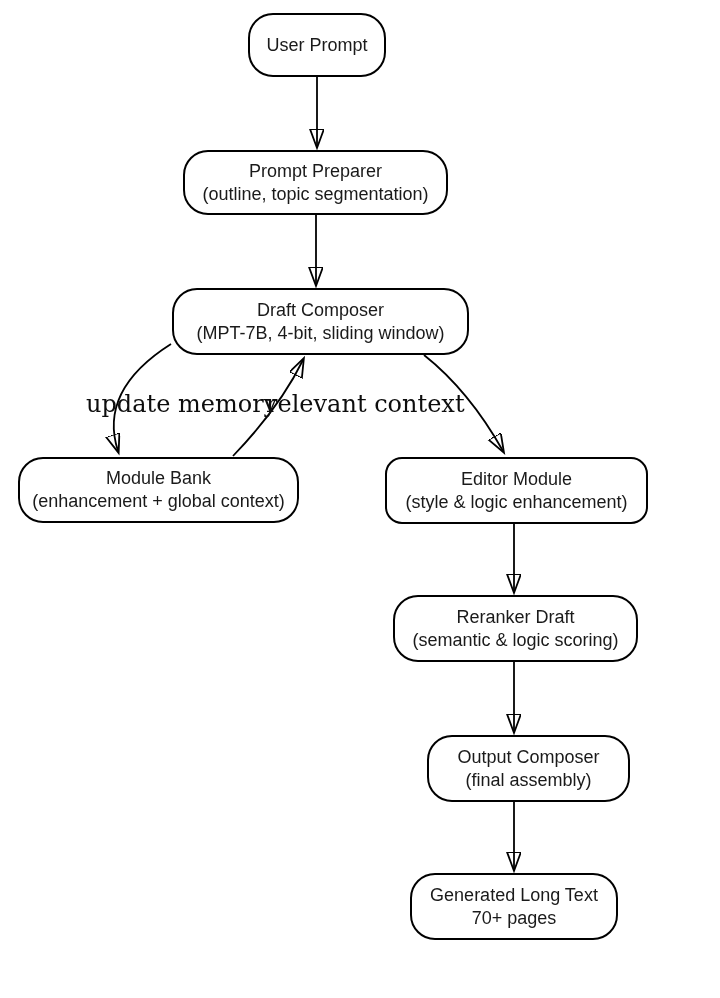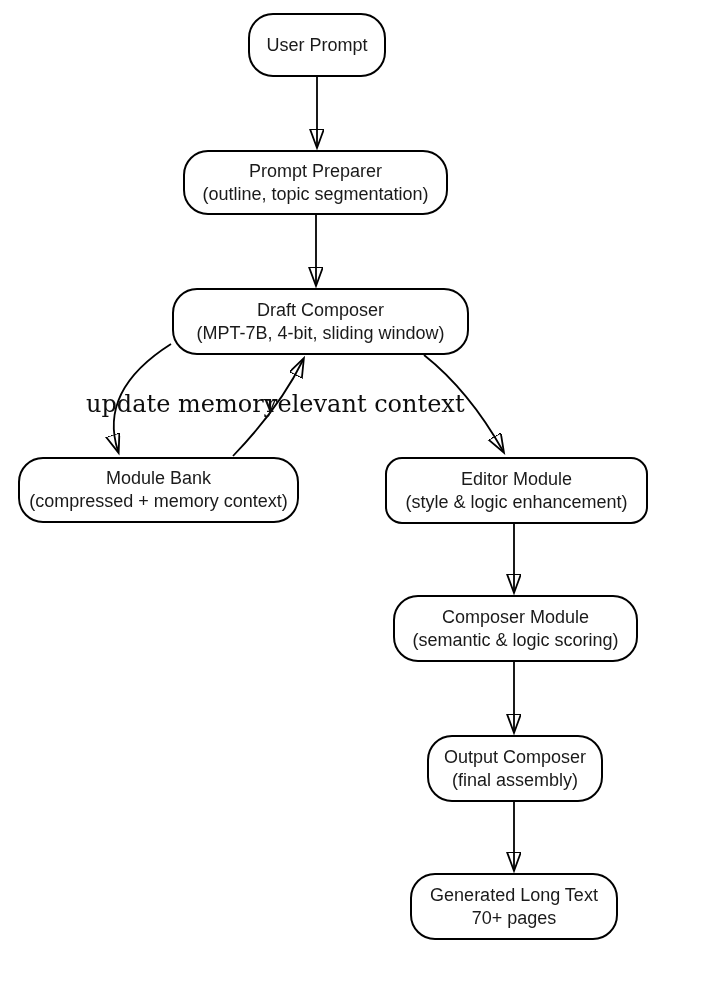--- a/index.html
+++ b/index.html
@@ -51,21 +51,21 @@
     color: #0d0d0d;
     white-space: nowrap;
   }
   
   .n-user-prompt        { left: 248px; top: 13px;  width: 138px; height: 64px; }
   .n-prompt-preparer    { left: 183px; top: 150px; width: 265px; height: 65px; }
   .n-draft-generator    { left: 172px; top: 288px; width: 297px; height: 67px; }
   .n-memory-bank        { left: 18px;  top: 457px; width: 281px; height: 66px; }
   .n-editor-module      { left: 385px; top: 457px; width: 263px; height: 67px; border-radius: 17px; }
   .n-reranker-module    { left: 393px; top: 595px; width: 245px; height: 67px; }
-  .n-output-composer    { left: 427px; top: 735px; width: 176px; height: 67px; }
+  .n-output-composer    { left: 427px; top: 735px; width: 203px; height: 67px; }
   .n-generated-long-text{ left: 410px; top: 873px; width: 208px; height: 67px; }
   .l-update-memory   { left: 86px;  top: 392px; }
   .l-relevant-context{ left: 266px; top: 392px; }
 </style>
 </head>
 <body>
 
 <div class="canvas">
 
   <svg class="edges-layer" width="720" height="998" viewBox="0 0 720 998" xmlns="http://www.w3.org/2000/svg">
@@ -93,30 +93,30 @@
     <div>(outline, topic segmentation)</div>
   </div>
 
   <div class="node n-draft-generator">
     <div>Draft Composer</div>
     <div>(MPT-7B, 4-bit, sliding window)</div>
   </div>
 
   <div class="node n-memory-bank">
     <div>Module Bank</div>
-    <div>(compressed + memory context)</div>
+    <div>(enhancement + global context)</div>
   </div>
 
   <div class="node n-editor-module">
     <div>Editor Module</div>
     <div>(style &amp; logic enhancement)</div>
   </div>
 
   <div class="node n-reranker-module">
-    <div>Composer Module</div>
+    <div>Reranker Draft</div>
     <div>(semantic &amp; logic scoring)</div>
   </div>
 
   <div class="node n-output-composer">
     <div>Output Composer</div>
     <div>(final assembly)</div>
   </div>
 
   <div class="node n-generated-long-text">
     <div>Generated Long Text</div>

